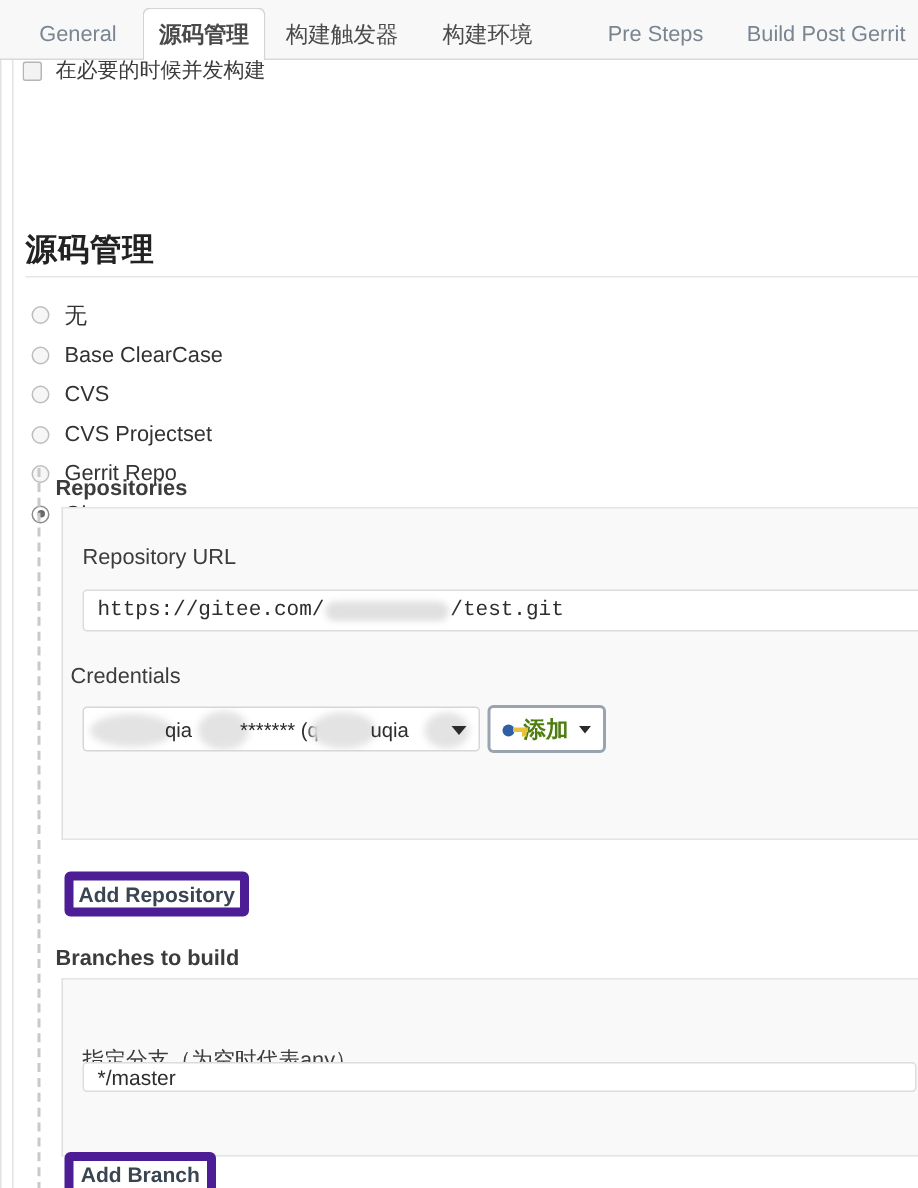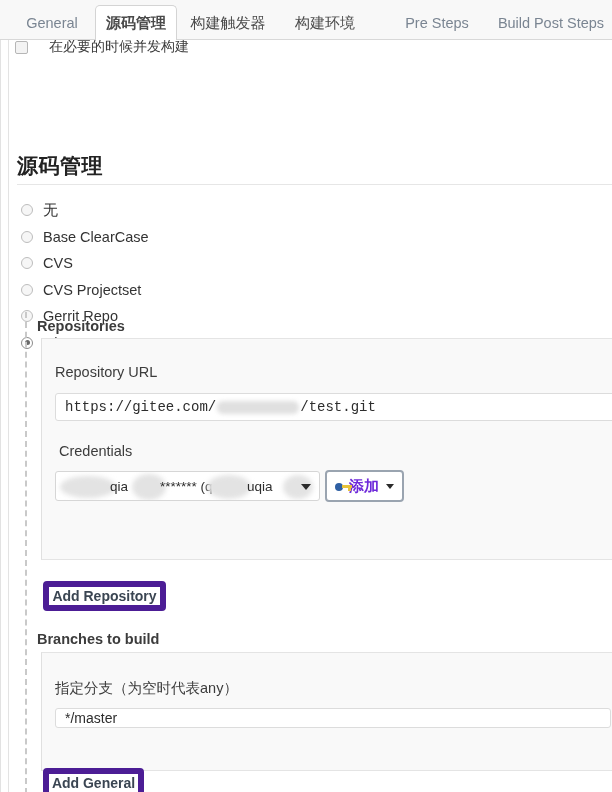--- a/index.html
+++ b/index.html
@@ -50,21 +50,21 @@
     overflow: hidden;
   }
   .leftrule {
     position: absolute; left: 8px; top: 40px; width: 1px; height: 752px;
     background: #e3e3e3;
   }
 
   
   .clipped-row {
     position: absolute; left: 14px; top: 0px; height: 22px;
-    display: flex; align-items: center; gap: 21px;
+    display: flex; align-items: center; gap: 9px;
     overflow: hidden;
     justify-content: flex-end;
   }
   .clipped-row .chk {
     width: 13px; height: 13px;
     border: 1px solid #b6b6b6; background: #f3f3f3;
     border-radius: 2px;
     margin-top: -8px;
   }
   .clipped-label {
@@ -187,21 +187,21 @@
     display: flex; align-items: center; justify-content: center;
     font-size: 14px; font-weight: bold; color: #3a4552;
     white-space: nowrap;
     cursor: pointer;
   }
   .btn-add-cred {
     border: 2px solid #9aa4b0;
     gap: 3px;
     padding: 0 8px;
     font-size: 15px;
-    color: #6d28d9;
+    color: #4d7c0f;
   }
   .key-icon { display: inline-block; width: 17px; height: 13px; position: relative; }
   .key-icon .kball {
     position: absolute; left: 0; top: 3px; width: 8px; height: 8px;
     border-radius: 50%; background: #2e5fa3;
   }
   .key-icon .kshaft {
     position: absolute; left: 7px; top: 5.5px; width: 10px; height: 3px;
     background: #e8c23a;
   }
@@ -234,21 +234,21 @@
     <div class="tab cjk" style="left:287px;width:76px;">
       <span>构建环境</span>
     </div>
     <div class="tab" style="left:377px;width:76px;margin-left:22px;">
       <span>Pre Steps</span>
     </div>
     <div class="tab" style="left:467px;width:46px;margin-left:24px;">
       <span>Build</span>
     </div>
     <div class="tab" style="left:528px;width:82px;">
-      <span>Post Steps</span>
+      <span>Post Gerrit</span>
     </div>
   </div>
 
   <div class="content">
 
     <div class="clipped-row">
       <div class="chk"></div>
       <div class="clipped-label">在必要的时候并发构建</div>
     </div>
 
@@ -288,21 +288,21 @@
 
     <div class="panel" style="left:40px; top:298px; width:580px; height:222px;">
       <div class="panel-inner-label" style="left:13px; top:25px;">Repository URL</div>
 
       <div class="txtinput" style="left:13px; top:54px; width:607px; height:28px;font-family:Liberation Mono, monospace;">
         <span>https://gitee.com/</span>
           <span class="blur-block" style="width:82px; height:13px; margin:0 1px;"></span>
           <span>/test.git</span>
       </div>
 
-      <div class="panel-inner-label" style="left:17px; top:104px;">Credentials</div>
+      <div class="panel-inner-label" style="left:5px; top:104px;">Credentials</div>
 
       <div class="selectbox" style="left:13px; top:132px; width:265px; height:30px;">
         <span class="blur-round" style="left:4px; top:4px; width:56px; height:22px;"></span>
         <span style="position:absolute; left:54px; top:7px;">qia</span>
         <span class="blur-round" style="left:76px; top:2px; width:34px; height:26px;"></span>
         <span style="position:absolute; left:104px; top:7px;">******* (q</span>
         <span class="blur-round" style="left:151px; top:3px; width:44px; height:24px;"></span>
         <span style="position:absolute; left:191px; top:7px;">uqia</span>
         <span class="blur-round" style="left:227px; top:3px; width:30px; height:24px;"></span>
         <span class="caret"></span>
@@ -319,26 +319,26 @@
       </div>
     </div>
 
     <div class="btn" style="left:42px; top:541px; width:123px; height:30px;">
       <span>Add Repository</span>
     </div>
 
     <div class="sub-label" style="left:36px; top:591px;">Branches to build</div>
 
     <div class="panel" style="left:40px; top:612px; width:580px; height:119px;">
-      <div class="panel-inner-label" style="left:13px; top:26px;">指定分支（为空时代表any）</div>
+      <div class="panel-inner-label" style="left:13px; top:44px;">指定分支（为空时代表any）</div>
       <div class="txtinput" style="left:13px; top:55px; width:556px; height:20px;">
         <span>*/master</span>
       </div>
     </div>
 
     <div class="btn" style="left:42px; top:728px; width:101px; height:30px;">
-      <span>Add General</span>
+      <span>Add Branch</span>
     </div>
 
   </div>
 
   <div class="leftrule"></div>
 </div>
 
 </body></html>

